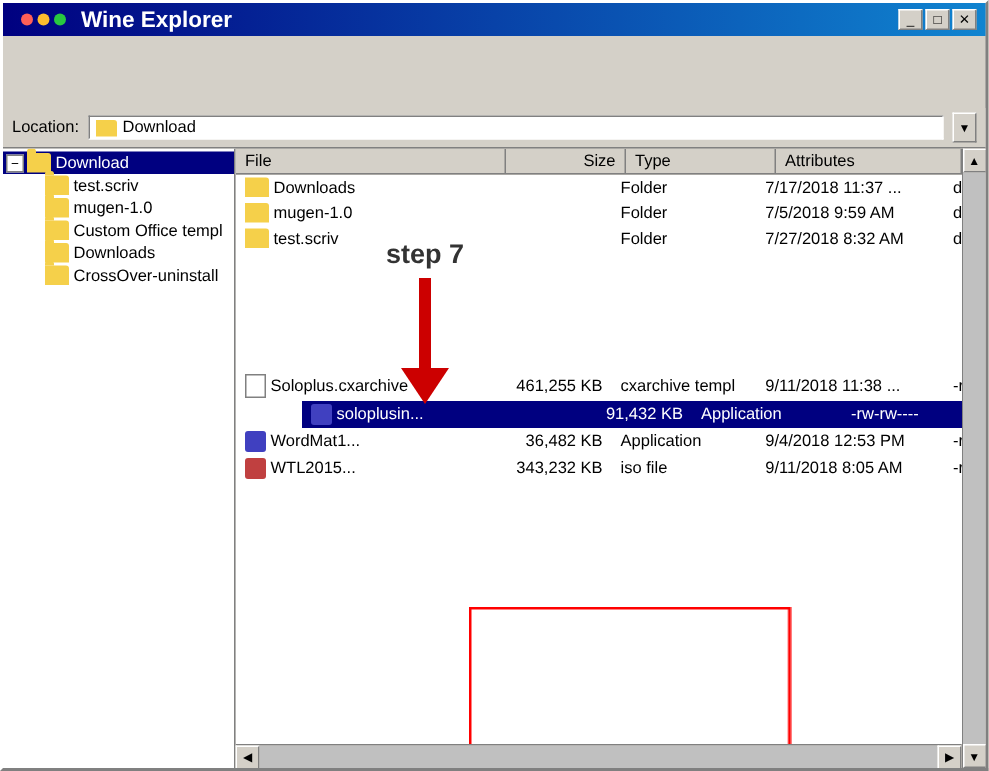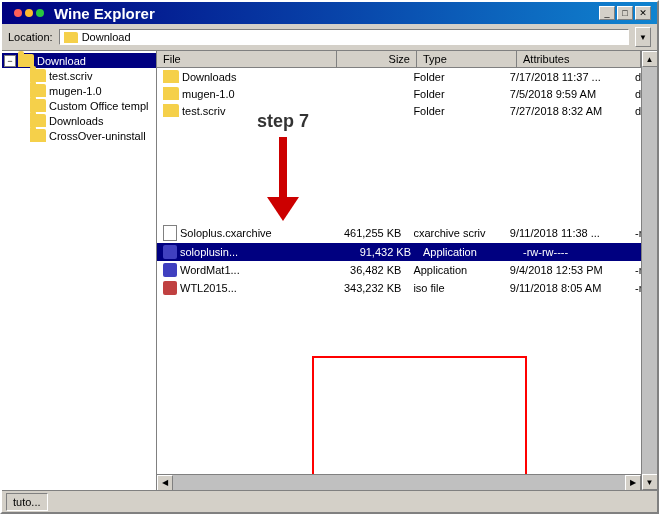--- a/index.html
+++ b/index.html
@@ -67,20 +67,21 @@
       color: #000;
     }
 
     .location-bar {
       display: flex;
       align-items: center;
       padding: 3px 6px;
       gap: 6px;
       border-bottom: 1px solid #808080;
       background: #d4d0c8;
+      margin-top: 48px;
     }
 
     .location-label {
       font-size: 11px;
     }
 
     .location-input-wrap {
       display: flex;
       align-items: center;
       flex: 1;
@@ -229,20 +230,21 @@
       display: flex;
       align-items: center;
       padding: 1px 0;
       cursor: pointer;
       font-size: 11px;
     }
 
     .file-row.selected {
       background: #000080;
       color: white;
+      margin-left: 44px;
     }
 
     .file-cell {
       padding: 1px 6px;
       white-space: nowrap;
       overflow: hidden;
       text-overflow: ellipsis;
     }
 
     .file-cell.name { width: 180px; display: flex; align-items: center; gap: 3px; }
@@ -529,27 +531,27 @@
         </div>
 
         <div style="position:absolute; top:60px; left:100px; pointer-events:none; z-index:5;">
           <div class="step-text">step 7</div>
           <div class="arrow-down">
             <div class="arrow-shaft"></div>
             <div class="arrow-head"></div>
           </div>
         </div>
 
-        <div class="file-row" style="margin-top:104px;">
+        <div class="file-row" style="margin-top:80px;">
           <div class="file-cell name">
             <div class="file-doc-icon"></div>
             <span>Soloplus.cxarchive</span>
           </div>
           <div class="file-cell size">461,255 KB</div>
-          <div class="file-cell type">cxarchive scriv</div>
+          <div class="file-cell type">cxarchive templ</div>
           <div class="file-cell modified">9/11/2018 11:38 ...</div>
           <div class="file-cell attributes">-rw-rw----</div>
         </div>
 
         <div class="file-row selected">
           <div class="file-cell name">
             <div class="file-app-icon"></div>
             <span>soloplusin...</span>
           </div>
           <div class="file-cell size">91,432 KB</div>
@@ -591,18 +593,13 @@
       </div>
     </div>
 
     <div class="scrollbar-v">
       <div class="scroll-btn">▲</div>
       <div class="scroll-track"></div>
       <div class="scroll-btn">▼</div>
     </div>
   </div>
 
-  <div class="status-bar">
-    <div class="status-pane">
-      <span>tuto...</span>
-    </div>
-  </div>
 </div>
 
 </body></html>

